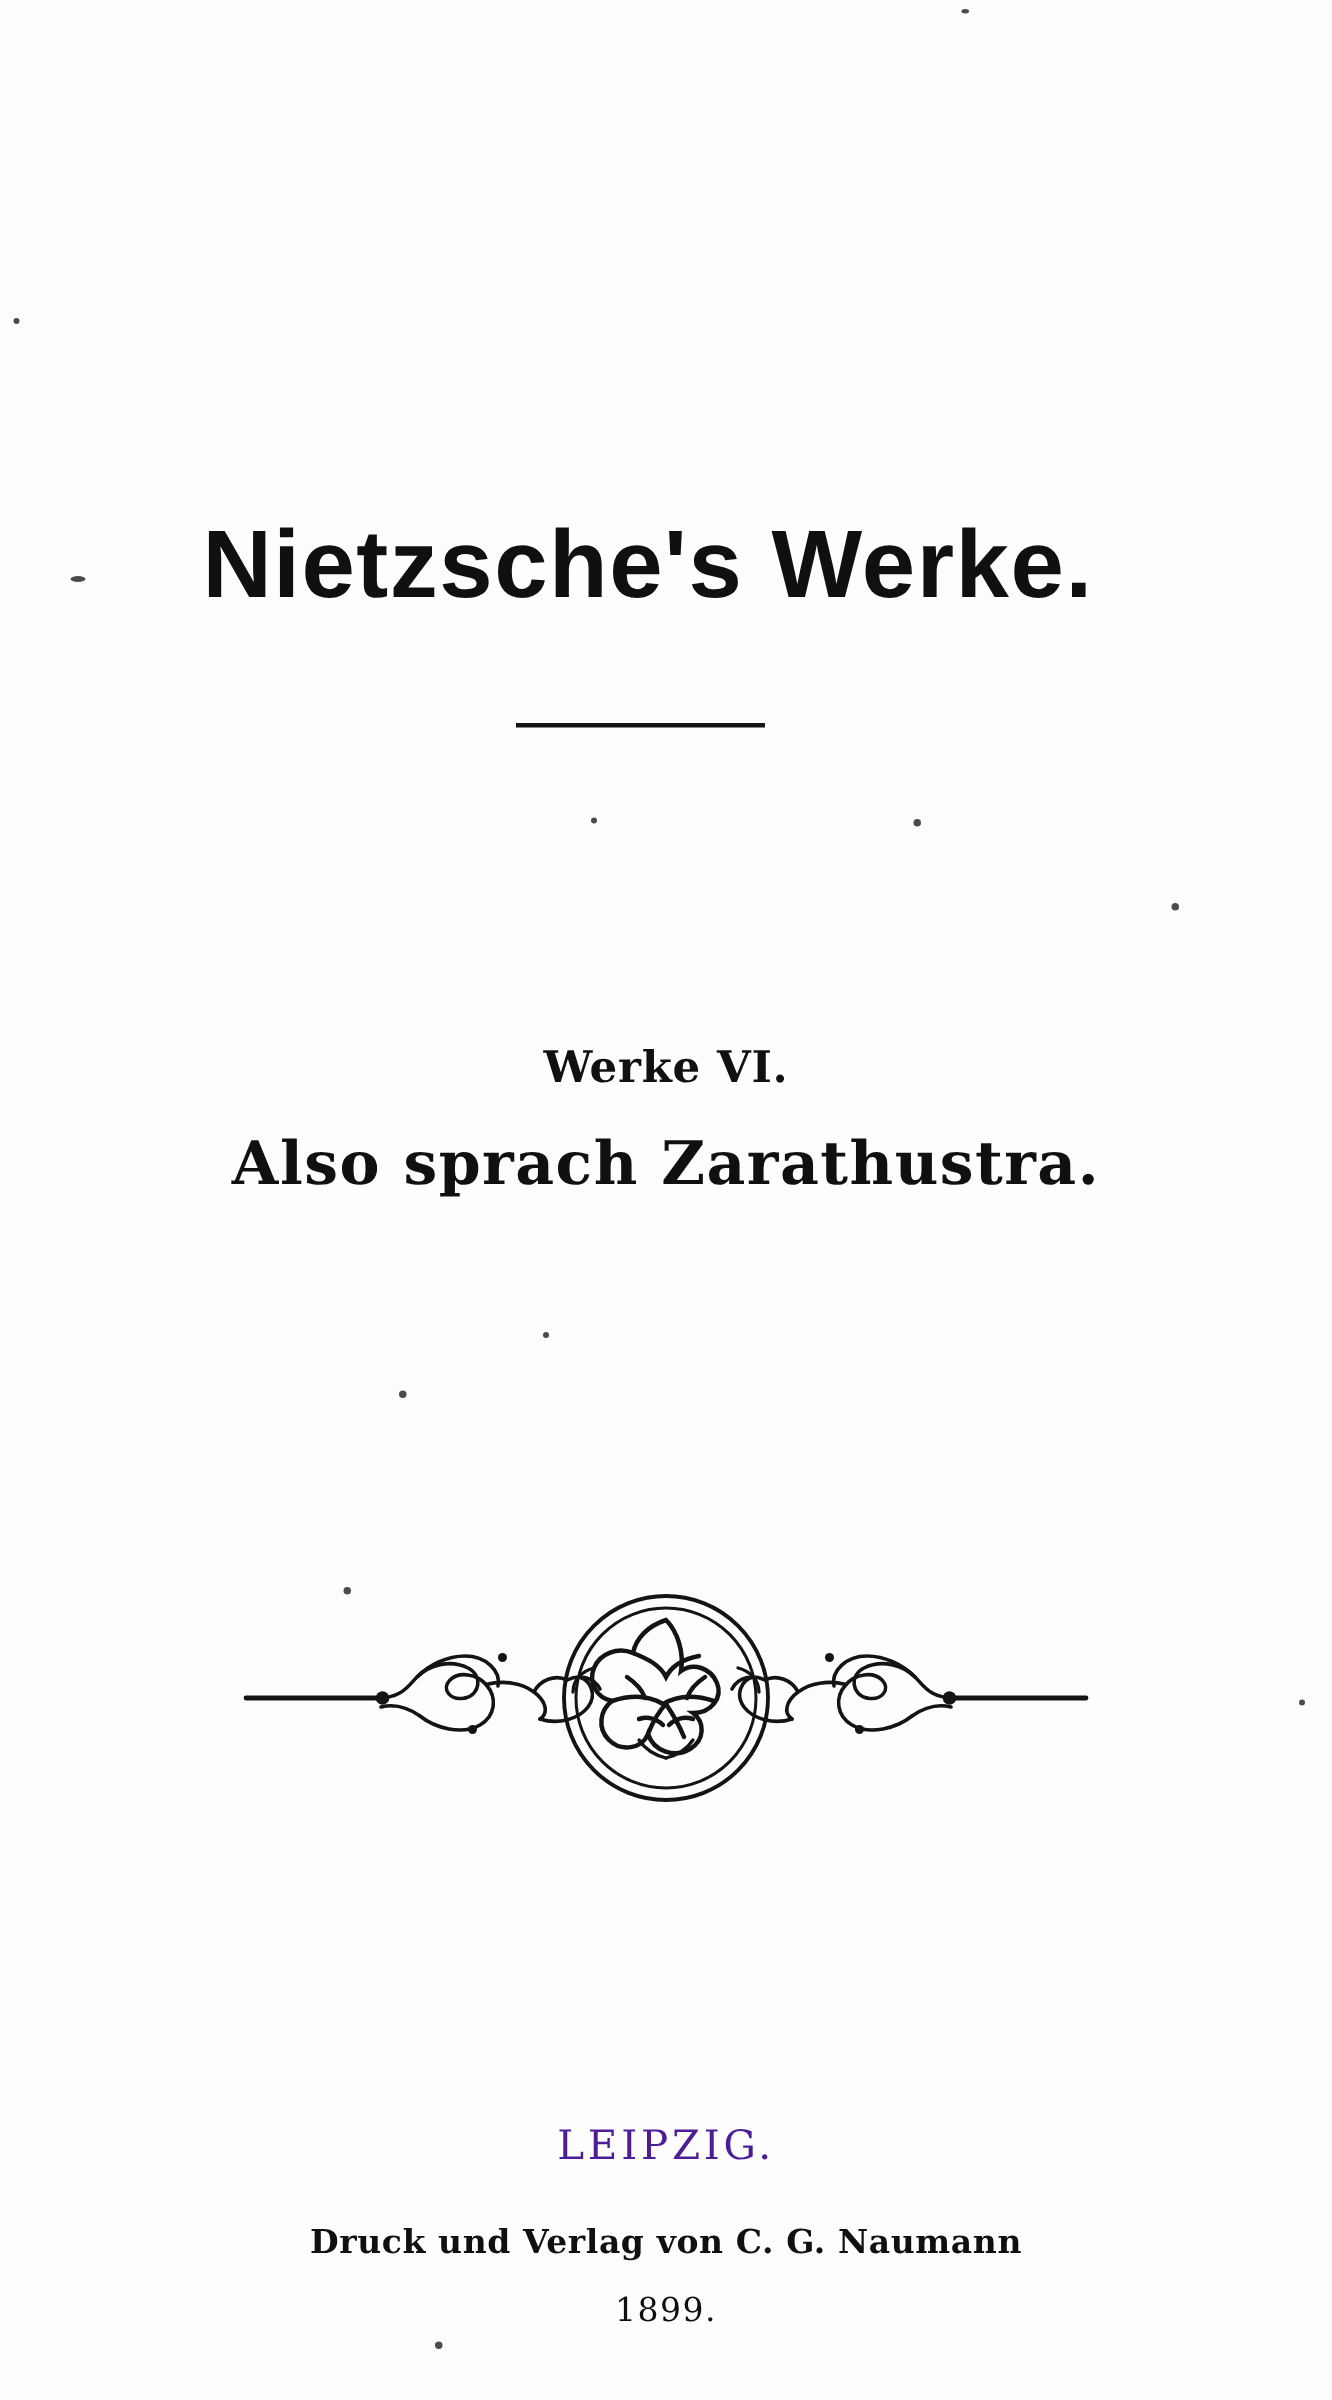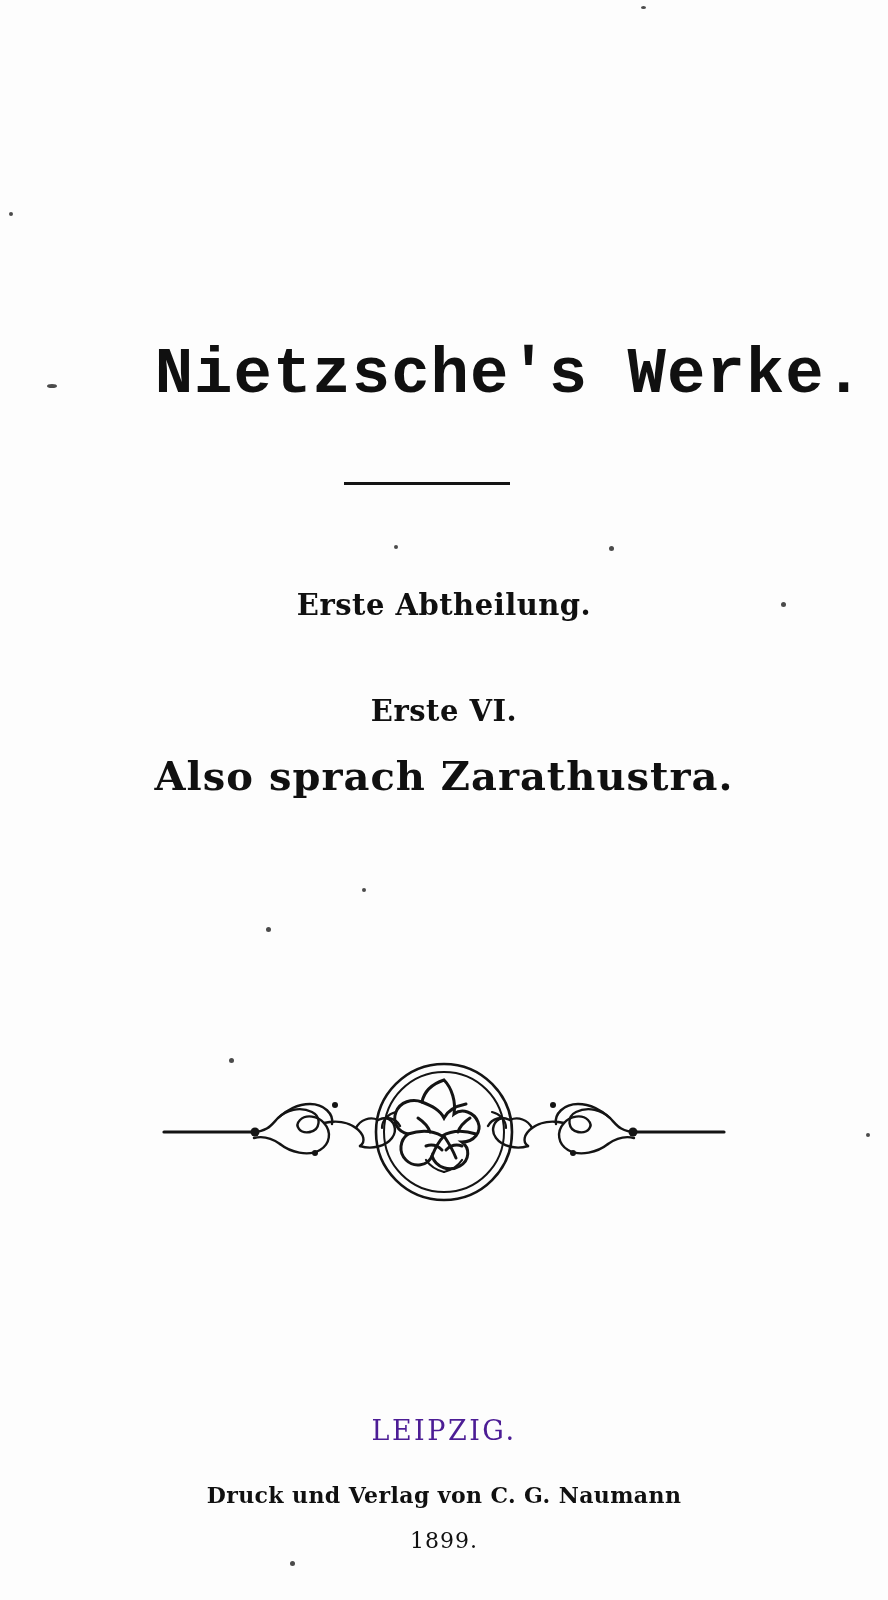--- a/index.html
+++ b/index.html
@@ -28,22 +28,22 @@
     background: #2b2b2b;
     border-radius: 50%;
     opacity: 0.85;
   }
 
   .title-main {
     position: absolute;
     top: 296px;
     left: 0;
     width: 864px;
-    text-align: right;
-    font-family: Liberation Mono, monospace;
+    text-align: center;
+    font-family: Liberation Sans, sans-serif;
     font-weight: 700;
     font-size: 64px;
     letter-spacing: 1px;
     color: #101010;
     white-space: nowrap;
   }
 
   .rule-short {
     position: absolute;
     top: 482px;
@@ -153,23 +153,22 @@
   <div class="speck" style="top:888px;left:362px;width:4px;height:4px;"></div>
   <div class="speck" style="top:927px;left:266px;width:5px;height:5px;"></div>
   <div class="speck" style="top:1058px;left:229px;width:5px;height:5px;"></div>
   <div class="speck" style="top:1133px;left:866px;width:4px;height:4px;"></div>
   <div class="speck" style="top:1561px;left:290px;width:5px;height:5px;"></div>
 
   <h1 class="title-main">Nietzsche's Werke.</h1>
 
   <div class="rule-short"></div>
 
-  <div class="line-abtheilung">Erste Abtheilung.</div>
-
-  <div class="line-band">Erste VI.</div>
+
+  <div class="line-band">Werke VI.</div>
 
   <div class="line-work">Also sprach Zarathustra.</div>
 
   <div class="ornament">
     <svg width="568" height="145" viewBox="0 0 568 145" xmlns="http://www.w3.org/2000/svg">
       <g stroke="#141414" fill="none" stroke-width="2.4" stroke-linecap="round">
 
         <line x1="4" y1="72" x2="92" y2="72" stroke-width="3.2"></line>
 
         <line x1="476" y1="72" x2="564" y2="72" stroke-width="3.2"></line>

